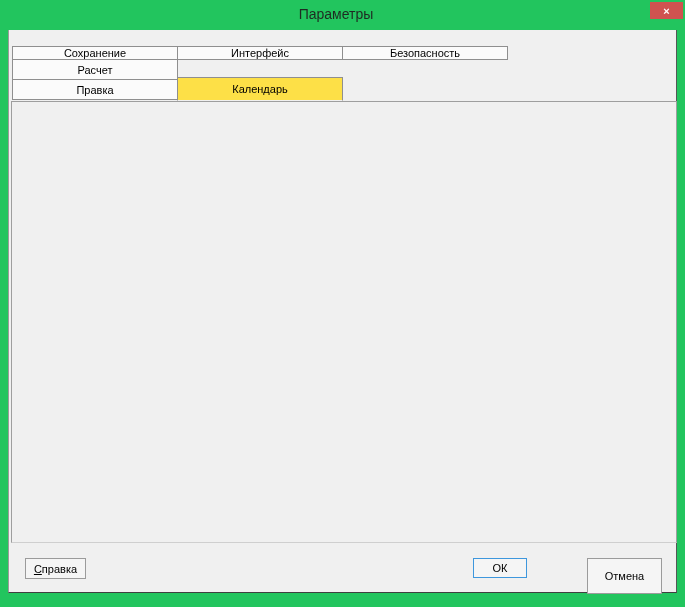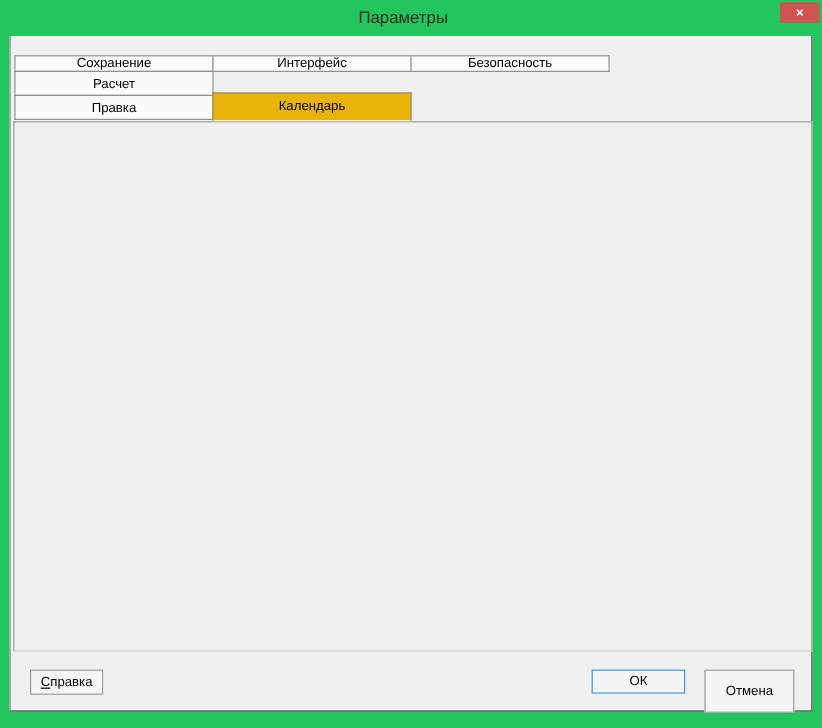--- a/index.html
+++ b/index.html
@@ -30,21 +30,21 @@
   .tabrow:first-child { margin-top:0;align-items:flex-end; }
   .tab {
     width:166px; margin-left:-1px; background:#fbfbfb;
     border:1px solid #8f8f8f; font-size:11px; color:#000;
     display:flex; align-items:center; justify-content:center; cursor:default;
   }
   .tab:first-child { margin-left:0; }
   .tab.empty { background:transparent; border:none; }
   .tab.active {
     position:relative; z-index:3; height:24px; margin-top:-2px;
-    background:#eab308; border-bottom:1px solid #f0f0f0;
+    background:#fde047; border-bottom:1px solid #f0f0f0;
   }
   .panel {
     position:absolute; left:2px; top:71px; width:666px; height:442px;
     background:#f0f0f0;
     border:1px solid #9e9e9e; border-bottom-color:#cfcfcf; z-index:1;
   }
   
   .legend { position:absolute; left:15px; top:74px; right:12px; display:flex; align-items:center; font-size:11px; color:#000; }
   .legend .line { flex:1; border-top:1px solid #d9d9d9; margin-left:5px; margin-top:2px; }
   
@@ -86,21 +86,21 @@
     font-size:11px; line-height:14px; color:#000;
   }
   
   .btn {
     position:absolute; background:#f5f5f5; border:1px solid #9b9b9b;
     font-size:11px; color:#000; display:flex; align-items:center; justify-content:center;
     cursor:default; font-family:"Liberation Sans", sans-serif;
   }
   .btn-default-vals { left:557px; top:323px; width:86px; height:21px; }
   .btn-help  { left:16px;  top:528px; width:61px; height:21px; }
-  .btn-ok    { left:484px; top:528px; width:78px; height:20px; border:1px solid #3e97dd; }
+  .btn-ok    { left:464px; top:528px; width:54px; height:20px; border:1px solid #3e97dd; }
   .btn-cancel{ left:578px; top:528px; width:75px; height:36px; }
 </style>
 </head>
 <body>
 
 <div class="window">
 
   <div class="titlebar">
     <div class="title">Параметры</div>
     <div class="close-btn">

